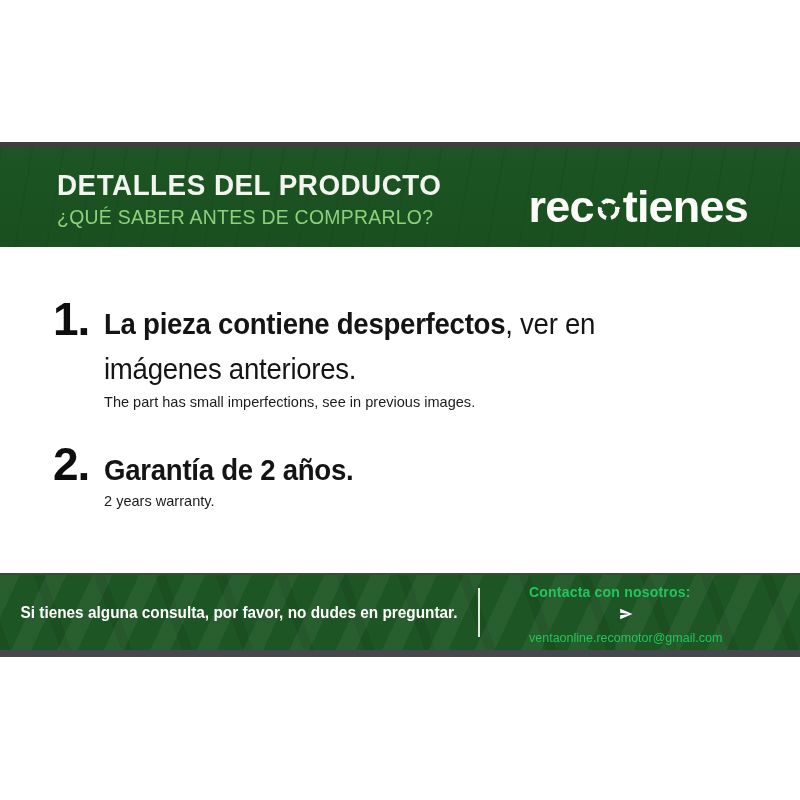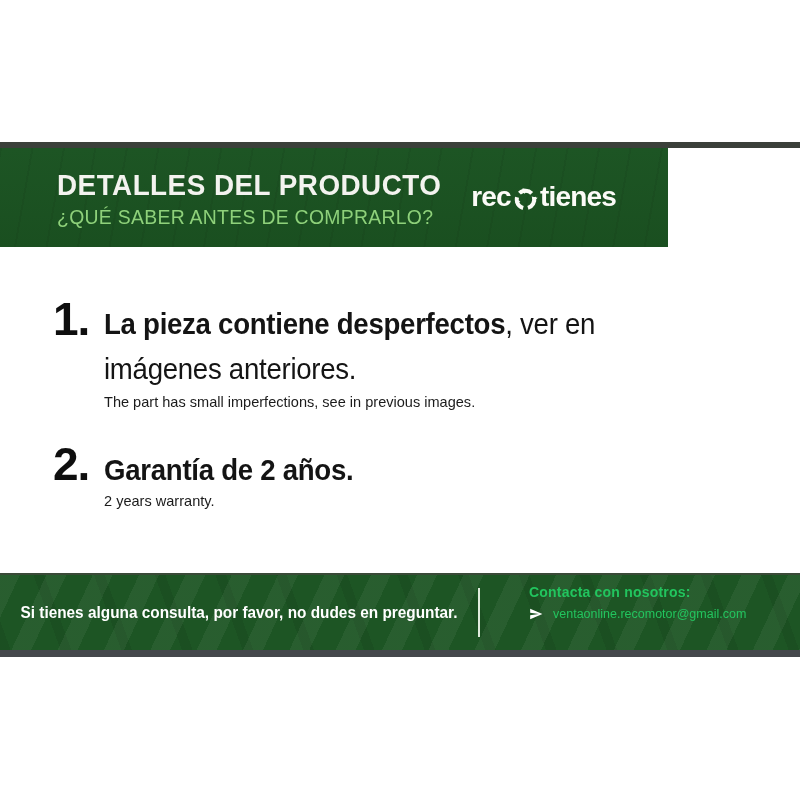--- a/index.html
+++ b/index.html
@@ -7,39 +7,39 @@
     position:relative; width:800px; height:800px; background:#ffffff;
     font-family:"Liberation Sans","DejaVu Sans",sans-serif; overflow:hidden;
   }
 
   
   .strip-top    { position:absolute; left:0; top:142px; width:800px; height:6px;  background:#3b403a; }
   .strip-bottom { position:absolute; left:0; top:650px; width:800px; height:7px;  background:#45484c; }
 
   
   .header {
-    position:absolute; left:0; top:148px; width:668px; height:99px;
+    position:absolute; left:0; top:148px; width:800px; height:99px;
     background:linear-gradient(180deg,#1d5524 0%,#1a4f20 100%);
   }
   .header::before {
     content:""; position:absolute; inset:0; pointer-events:none;
     background:repeating-linear-gradient(100deg, rgba(0,0,0,0.055) 0 2px, transparent 2px 31px);
   }
   .h-title {
     position:absolute; left:57px; top:21px; font-size:29px; font-weight:bold;
     color:#f3f3ef; letter-spacing:0.5px; transform:scaleX(0.96); transform-origin:left top;
     white-space:nowrap;
   }
   .h-subtitle {
     position:absolute; left:57px; top:58px; font-size:20px; color:#8ed17a;
     letter-spacing:0.3px; transform:scaleX(0.97); transform-origin:left top; white-space:nowrap;
   }
   .brand {
     position:absolute; right:52px; top:33px; display:flex; align-items:center;
-    color:#fbfbf7; font-weight:bold; font-size:28px; letter-spacing:-0.8px; white-space:nowrap;
+    color:#fbfbf7; font-weight:bold; font-size:45px; letter-spacing:-0.8px; white-space:nowrap;
   }
   .brand .recycle { width:27px; height:27px; margin:5px 1px 0 1px; }
 
   
   .item-number {
     position:absolute; font-weight:bold; color:#0e0e0e; font-size:46px;
     letter-spacing:-1px; line-height:1;
   }
   #num1 { left:53px; top:296px; }
   #num2 { left:53px; top:441px; }
@@ -74,21 +74,21 @@
     position:absolute; left:0; top:29px; width:478px; text-align:center;
     font-size:16px; font-weight:bold; color:#ffffff;
     transform:scaleX(0.96); transform-origin:center top; white-space:nowrap;
   }
   .f-divider {
     position:absolute; left:478px; top:13px; width:2px; height:49px;
     background:rgba(246,252,242,0.9);
   }
   .contact { position:absolute; left:529px; top:9px; color:#22c55e; }
   .contact-heading { font-size:14px; font-weight:bold; letter-spacing:0.2px; }
-  .contact-row { display:flex; align-items:center; gap:10px; margin-top:7px; font-size:12.5px; }
+  .contact-row { display:flex; align-items:center; gap:10px; margin-top:7px; font-size:12.5px;flex-direction:column; }
   .contact-row svg { width:14px; height:14px; flex:0 0 auto; }
 </style>
 </head>
 <body>
 
 <div class="page">
 
   <div class="strip-top"></div>
 
   <div class="header">

